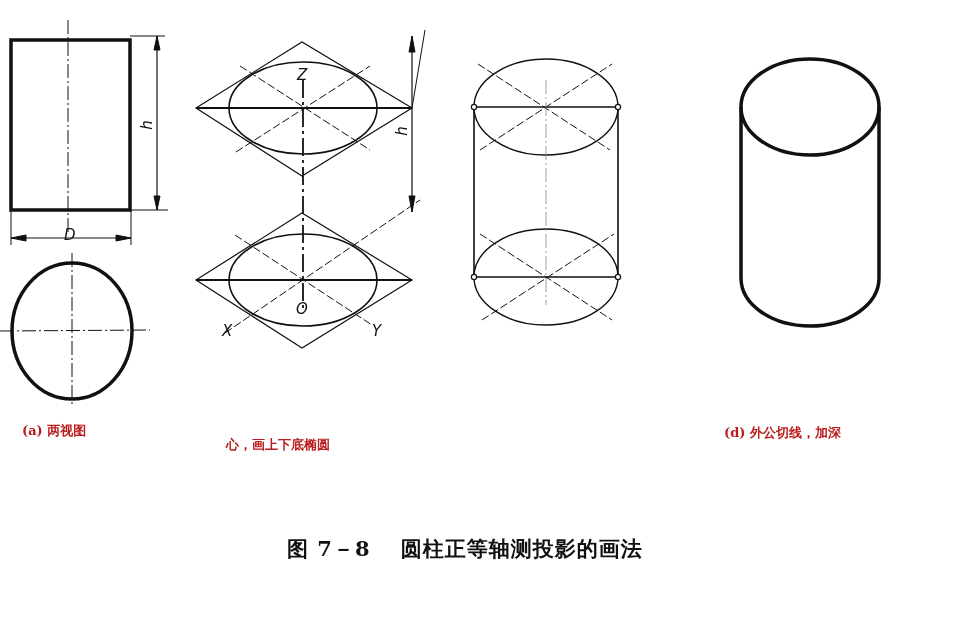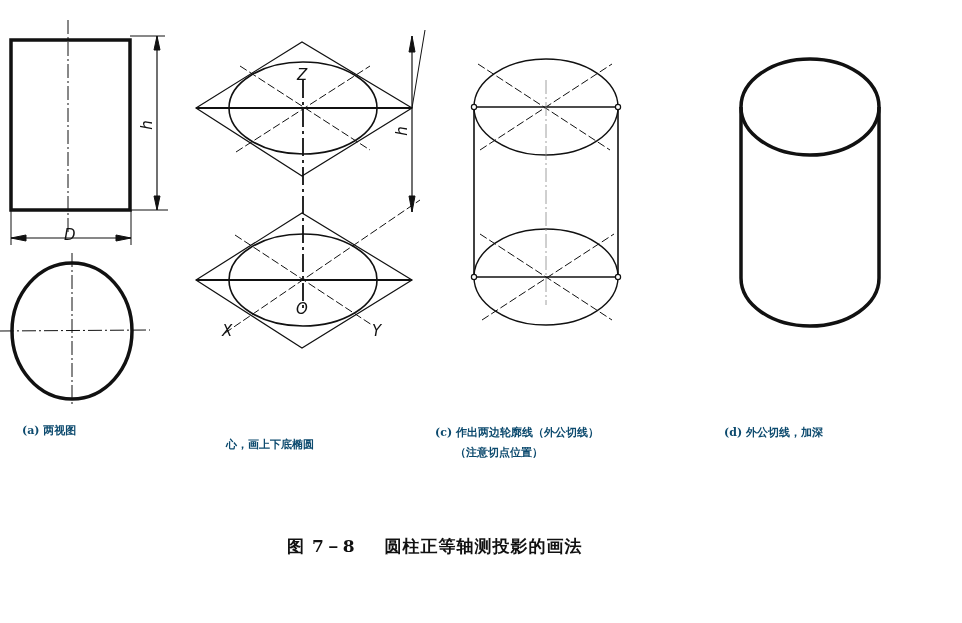--- a/index.html
+++ b/index.html
@@ -1,25 +1,25 @@
 <!DOCTYPE html>
 <html><head>
   <meta charset="utf-8">
   <style>
     html, body { margin: 0; padding: 0; background: #ffffff; }
     body { width: 962px; height: 623px; position: relative; overflow: hidden;
            font-family: "DejaVu Serif", "Liberation Serif", serif; color: #111; }
     .figure { position: absolute; left: 0; top: 0; width: 962px; height: 623px; }
     svg.drawing { position: absolute; left: 0; top: 0; }
-    .caption { position: absolute; font-size: 11px; line-height: 20px; color: #0c4a6e;
+    .caption { position: absolute; font-size: 13px; line-height: 20px; color: #b91c1c;
                white-space: nowrap; font-weight: bold; }
     .caption .line2 { display: block; }
     .axis-label { position: absolute; font-family: "DejaVu Sans", "Liberation Sans", sans-serif;
                   font-style: italic; font-size: 15px; color: #111; }
-    .fig-title { position: absolute; left: 287px; top: 535px; font-size: 17px;
+    .fig-title { position: absolute; left: 287px; top: 535px; font-size: 21px;
                  letter-spacing: 1px; font-weight: bold; white-space: nowrap; }
     .fig-title .num { margin-right: 22px; }
   </style>
 </head>
 <body>
 
 <div class="figure">
 
   <svg class="drawing" width="962" height="623" viewBox="0 0 962 623">
 
@@ -102,24 +102,20 @@
   <span class="axis-label" style="left:296px; top:300px;">O</span>
   <span class="axis-label" style="left:222px; top:322px;">X</span>
   <span class="axis-label" style="left:372px; top:322px;">Y</span>
 
   <div class="caption" style="left:22px; top:421px;">
     <span>(a) 两视图</span>
   </div>
   <div class="caption" style="left:197px; top:423px;">
     <span class="line2" style="padding-left:29px;margin-top:12px;">心，画上下底椭圆</span>
   </div>
-  <div class="caption" style="left:435px; top:423px;">
-    <span class="line2">(c) 作出两边轮廓线（外公切线）</span>
-    <span class="line2" style="padding-left:20px;">（注意切点位置）</span>
-  </div>
   <div class="caption" style="left:724px; top:423px;">
     <span class="line2">(d) 外公切线，加深</span>
   </div>
 
   <div class="fig-title">
     <span class="num">图 7－8</span>
     <span>圆柱正等轴测投影的画法</span>
   </div>
 </div>
 

